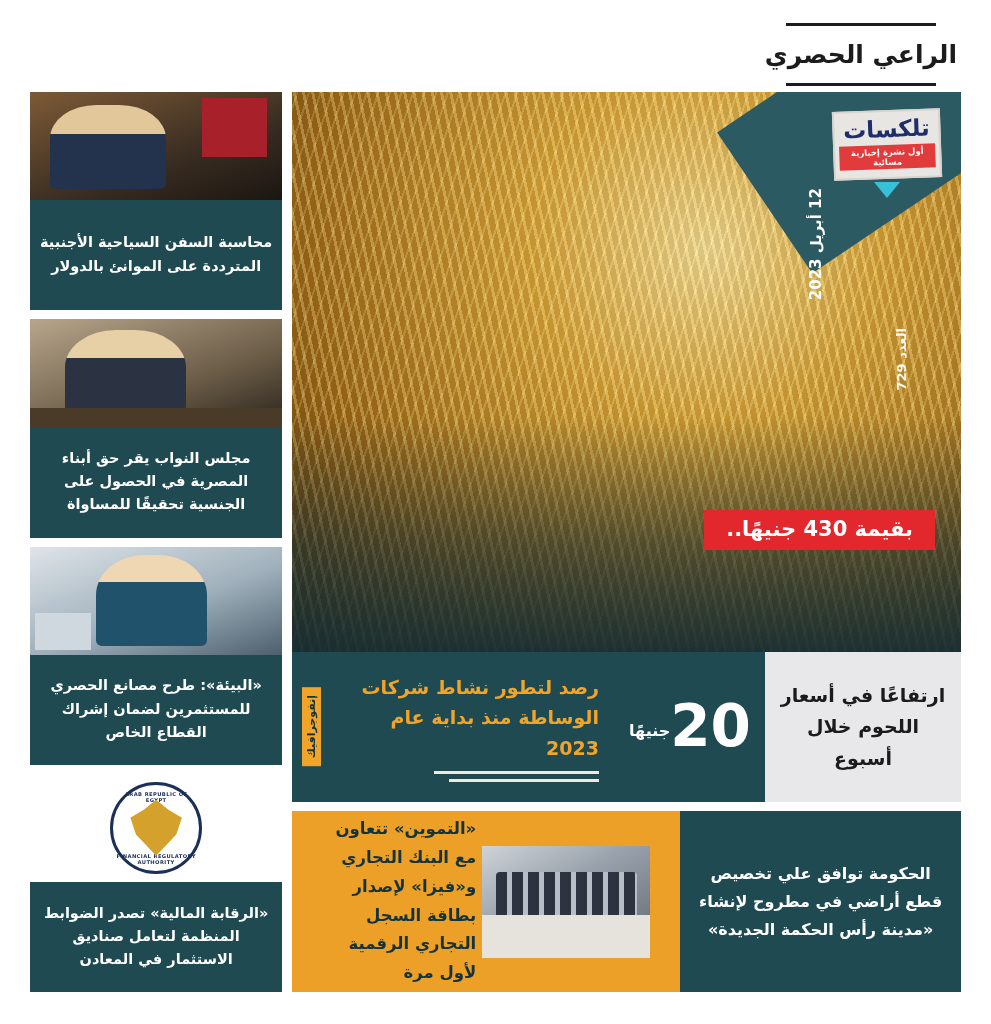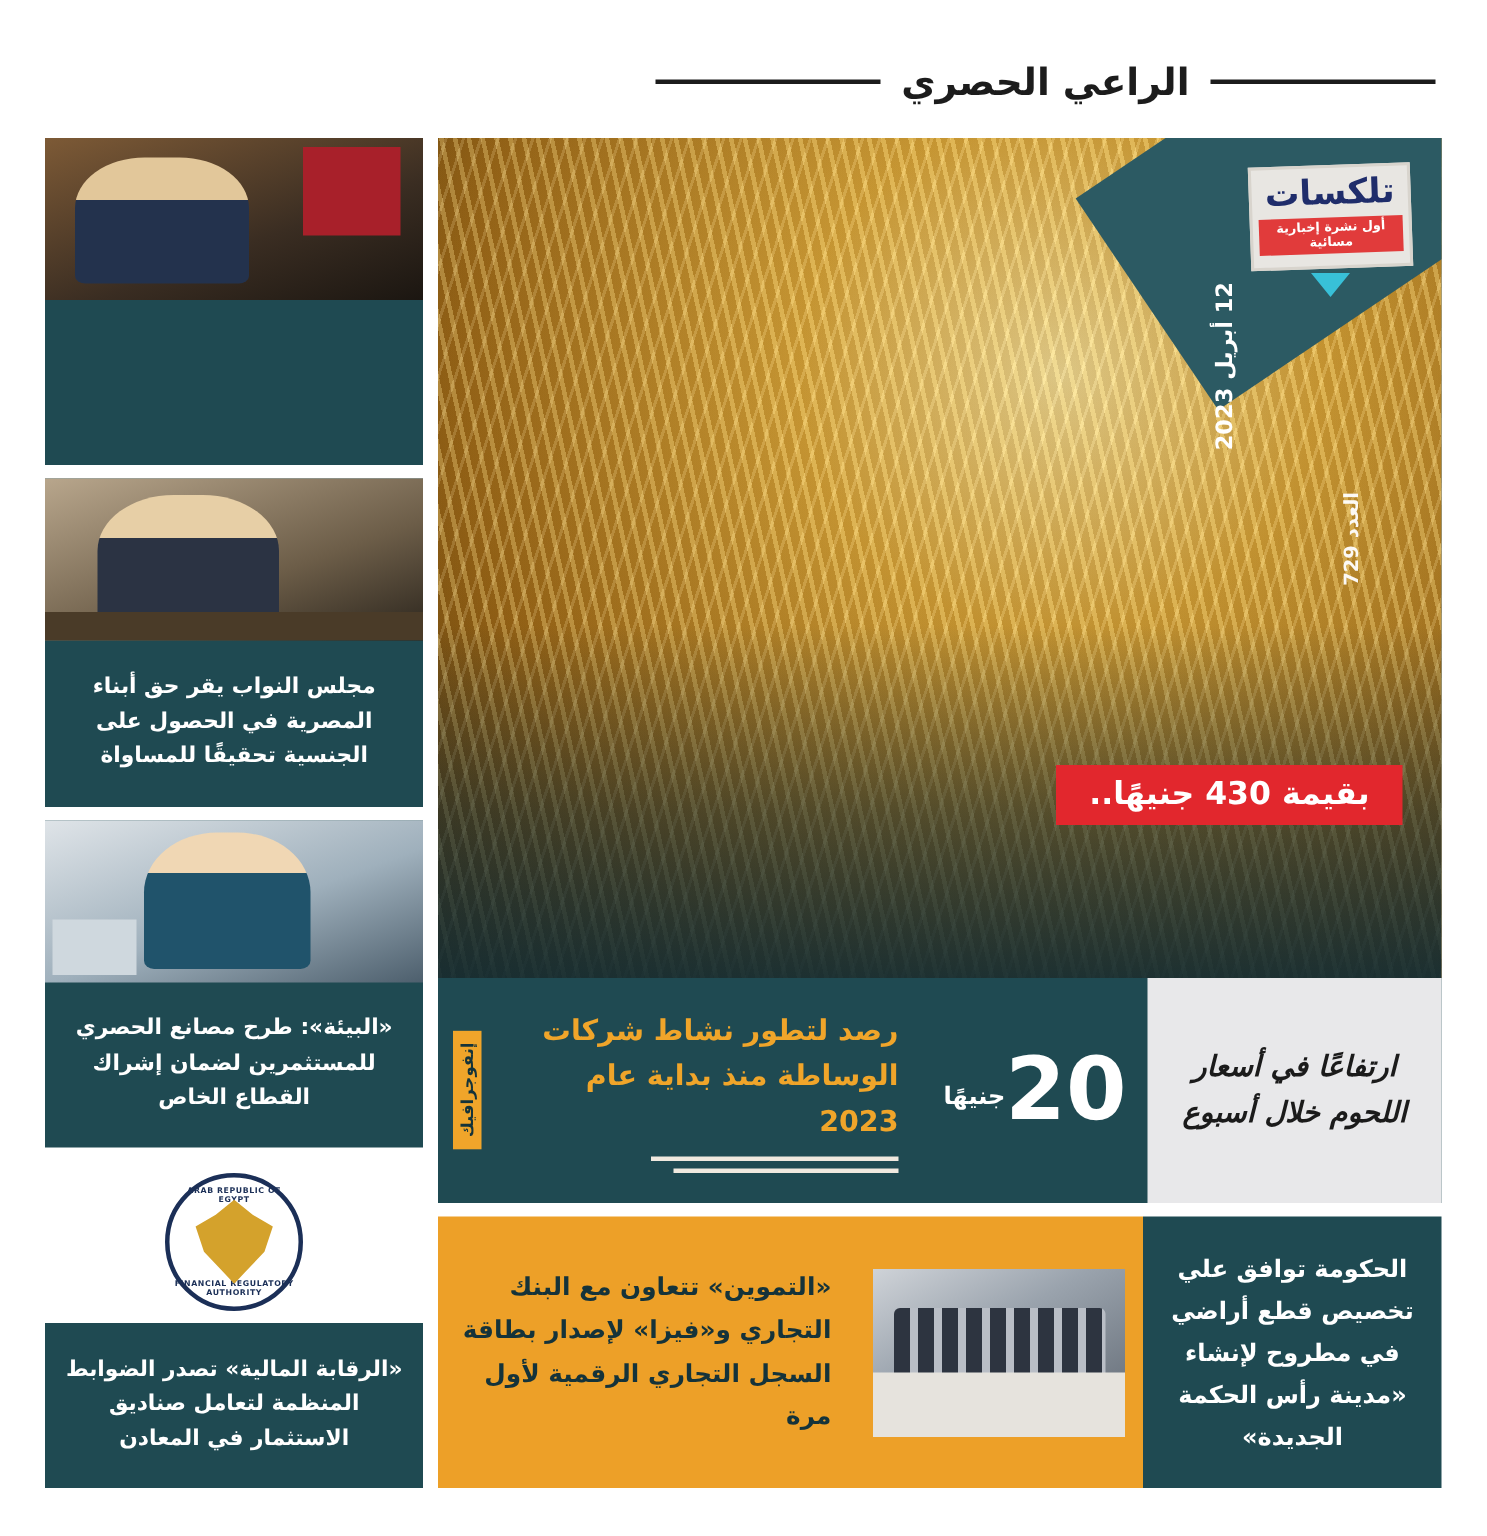--- a/index.html
+++ b/index.html
@@ -40,21 +40,21 @@
     font-family: "Liberation Sans", sans-serif;
     position: relative;
   }
   .logo-dot { color: #e03a3a; font-size: 30px; }
   .logo-sub {
     font-size: 9px; color: #cfcfcf; letter-spacing: 1px;
     position: relative; top: -4px; margin-left: 2px;
   }
   .sponsor {
     display: flex; align-items: center; gap: 14px;
-    flex-direction: row;
+    flex-direction: column;
     justify-content: space-between;
   }
   .sponsor-text {
     font-size: 25px; font-weight: bold; color: #1c1c1c;
     letter-spacing: 0px;
   }
   .sponsor-rule {
     width: 150px; height: 3px; background: #1c1c1c;
   }
 
@@ -200,36 +200,35 @@
   .stat-number .unit { font-size: 16px; font-weight: bold; margin-top: 6px; }
   .stat-desc {
     width: 196px;
     background: #e8e8ea;
     color: #1b1b1b;
     font-size: 19px; font-weight: bold;
     line-height: 1.65;
     display: flex; align-items: center; justify-content: center;
     text-align: center;
     padding: 10px;
-    font-style: italic;
   }
 
   
   .bottom {
     display: flex; flex-direction: row;
     height: 181px;
     margin-top: 9px;
     gap: 0;
   }
   .card-orange {
-    width: 470px;
+    width: 388px;
     background: #eda028;
     display: flex; flex-direction: row; align-items: center;
-    padding: 10px 12px;
-    gap: 28px;
+    padding: 10px 30px;
+    gap: 6px;
   }
   .card-orange .txt {
     flex: 1;
     color: #15333a;
     font-size: 16.5px; font-weight: bold;
     line-height: 1.75;
     text-align: right;
   }
   .card-photo {
     width: 168px; height: 112px;
@@ -405,20 +404,21 @@
           <div class="txt">«التموين» تتعاون مع البنك التجاري و«فيزا» لإصدار بطاقة السجل التجاري الرقمية لأول مرة</div>
         </div>
       </div>
 
     </div>
 
     <div class="left-col">
 
       <div class="side-card">
         <div class="side-photo photo-a"></div>
+        <div class="side-cap">محاسبة السفن السياحية الأجنبية المترددة على الموانئ بالدولار</div>
       </div>
 
       <div class="side-card">
         <div class="side-photo photo-b"></div>
         <div class="side-cap">مجلس النواب يقر حق أبناء المصرية في الحصول على الجنسية تحقيقًا للمساواة</div>
       </div>
 
       <div class="side-card">
         <div class="side-photo photo-c"></div>
         <div class="side-cap">«البيئة»: طرح مصانع الحصري للمستثمرين لضمان إشراك القطاع الخاص</div>

